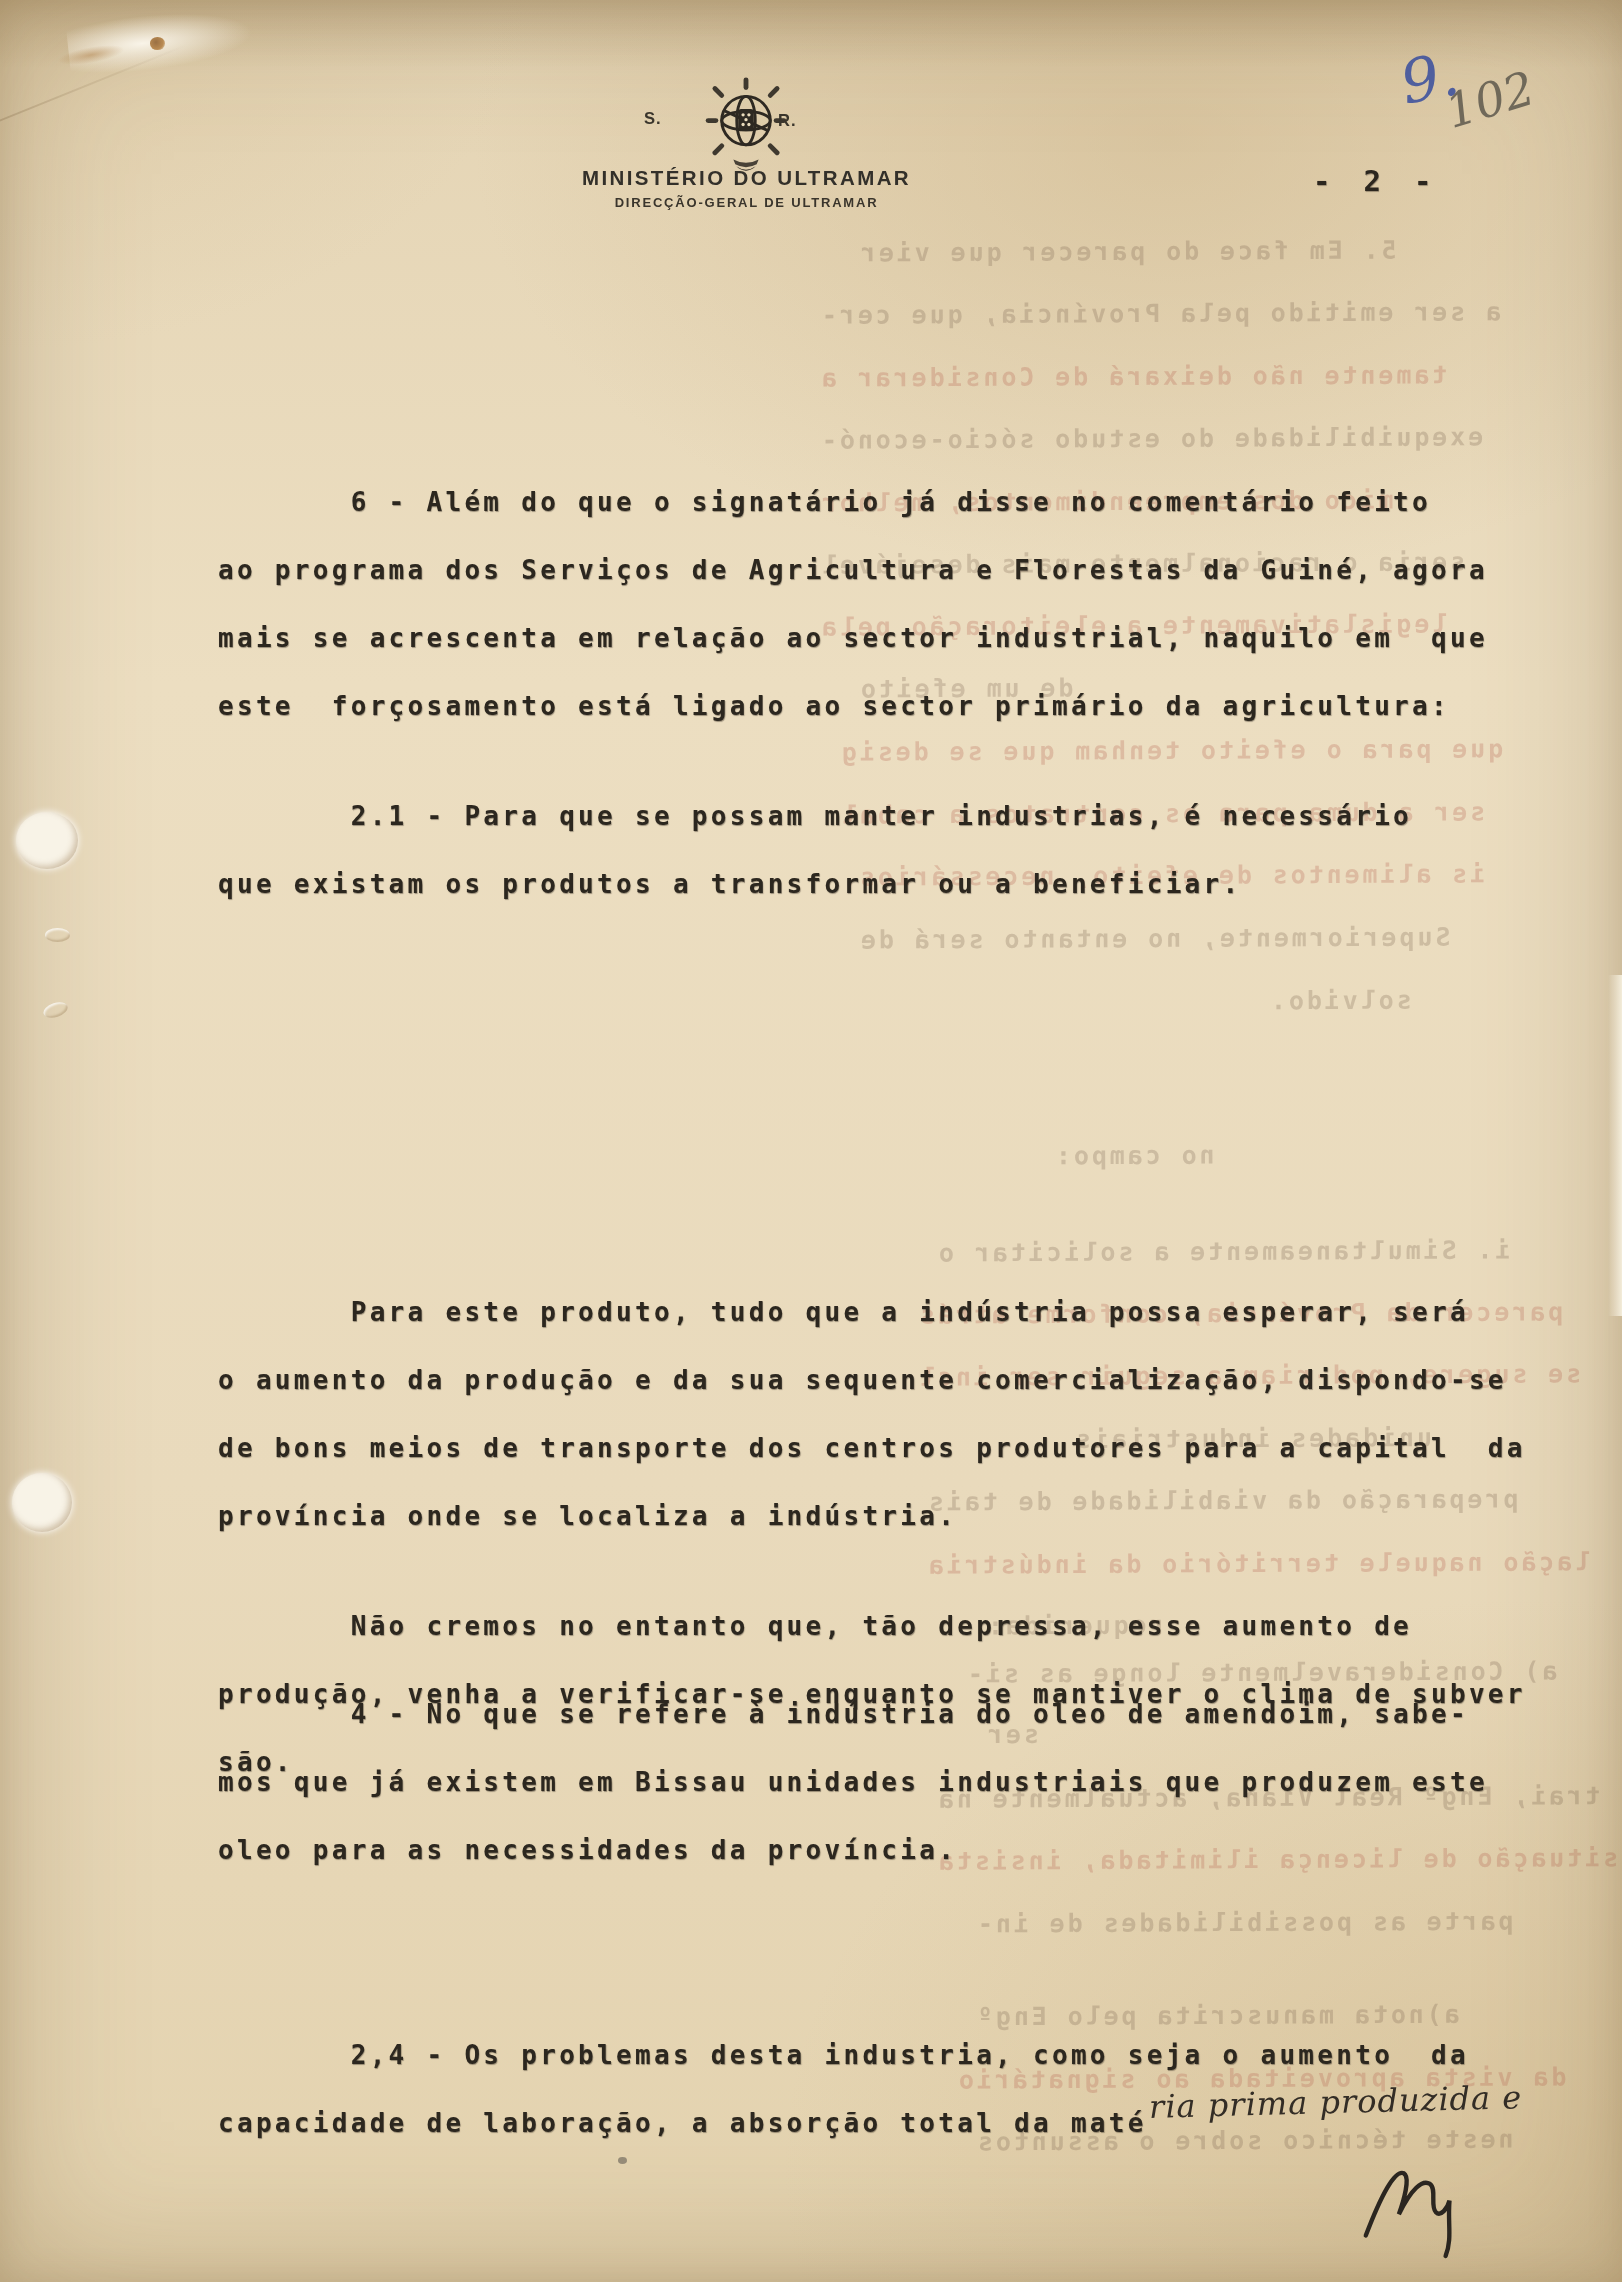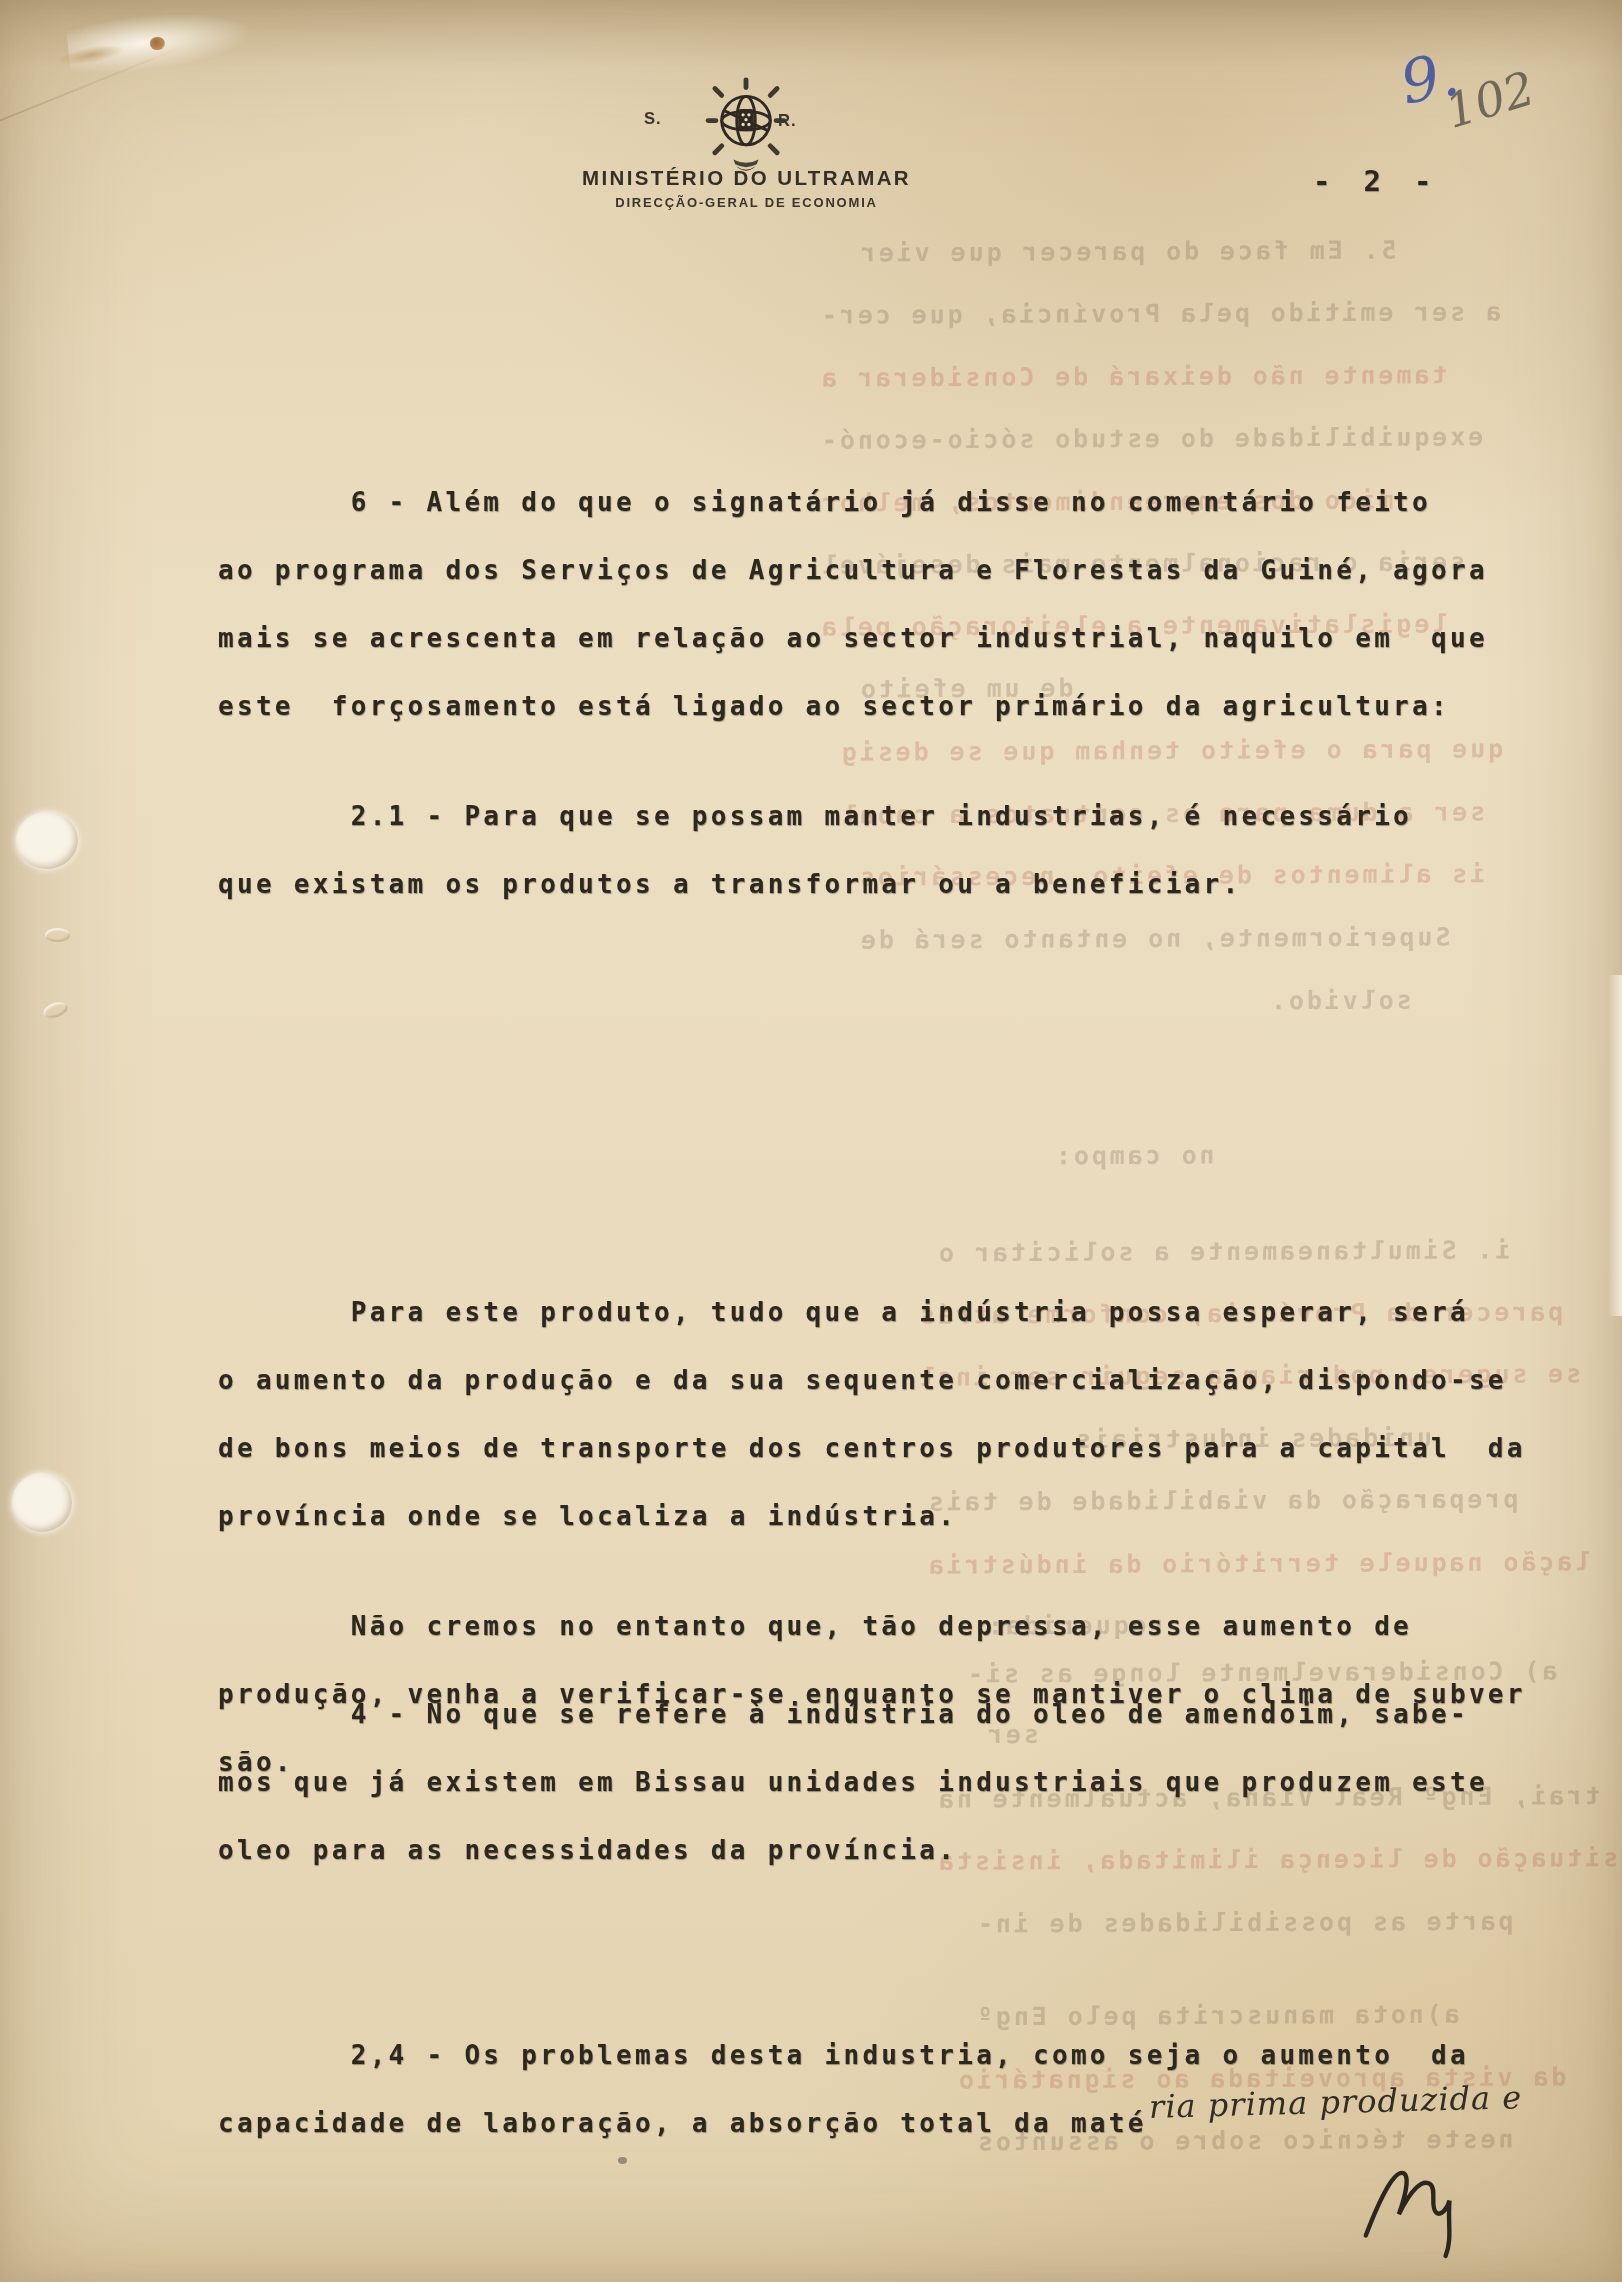--- a/index.html
+++ b/index.html
@@ -150,21 +150,21 @@
       <circle cx="40" cy="52" r="1.7"></circle>
         <circle cx="46" cy="52" r="1.7"></circle>
     </g>
     <path d="M33 95 q10 9 20 0 q-10 7 -20 0 z" fill="#2e2922"></path>
     <path d="M30 88 q13 7 26 0 l-2 5 q-11 6 -22 0 z" fill="#2e2922" opacity="0.85"></path>
   </svg>
 
   <span class="hdr-initial" style="left:778px;top:111px">R.</span>
 
   <div class="ministry">MINISTÉRIO DO ULTRAMAR</div>
-  <div class="department">DIRECÇÃO-GERAL DE ECONOMIA</div>
+  <div class="department">DIRECÇÃO-GERAL DE ULTRAMAR</div>
 
   <div class="page-number">- 2 -</div>
   <div class="hand hw-blue">9.</div>
   <div class="hand hw-pencil">102</div>
 
   <div class="typed" style="top:468px">       6 - Além do que o signatário já disse no comentário feito
 ao programa dos Serviços de Agricultura e Florestas da Guiné, agora
 mais se acrescenta em relação ao sector industrial, naquilo em  que
 este  forçosamento está ligado ao sector primário da agricultura:</div>
   <div class="typed" style="top:782px">       2.1 - Para que se possam manter industrias, é necessário

